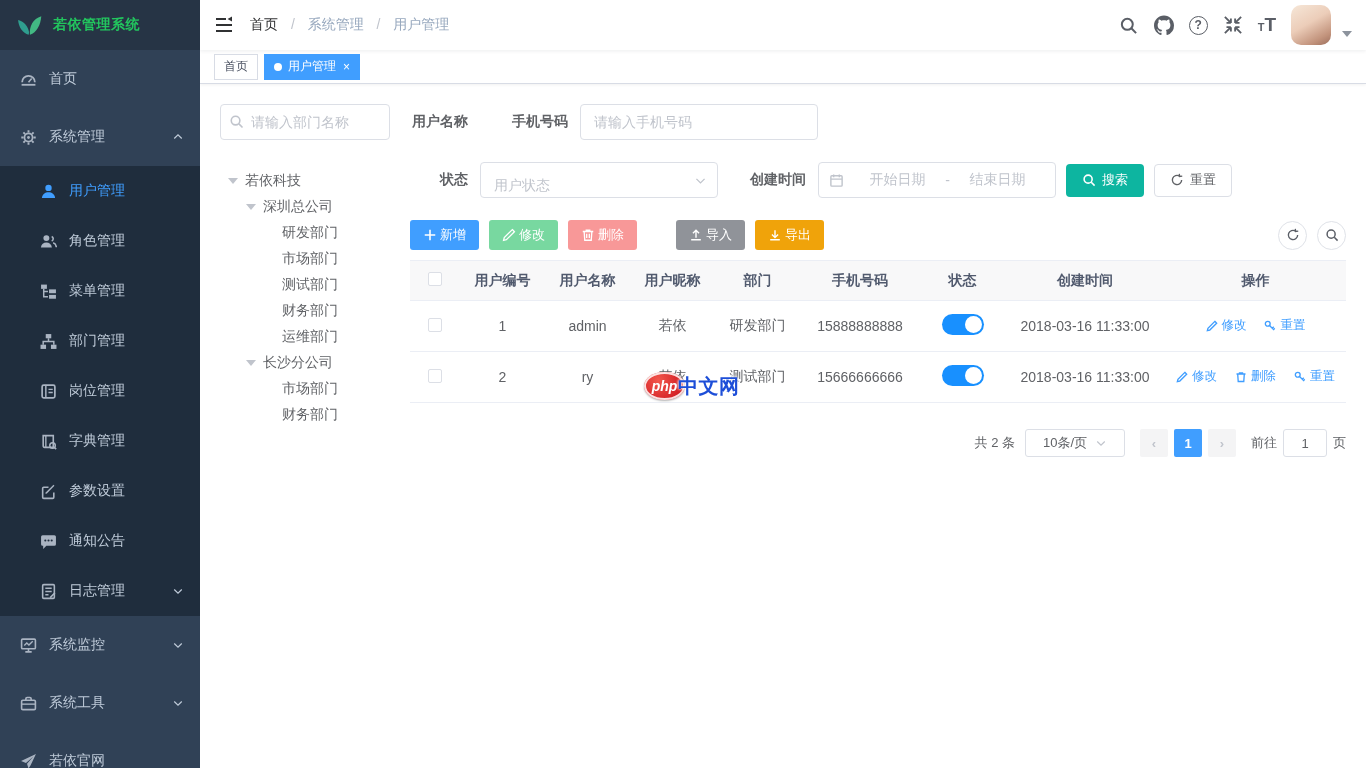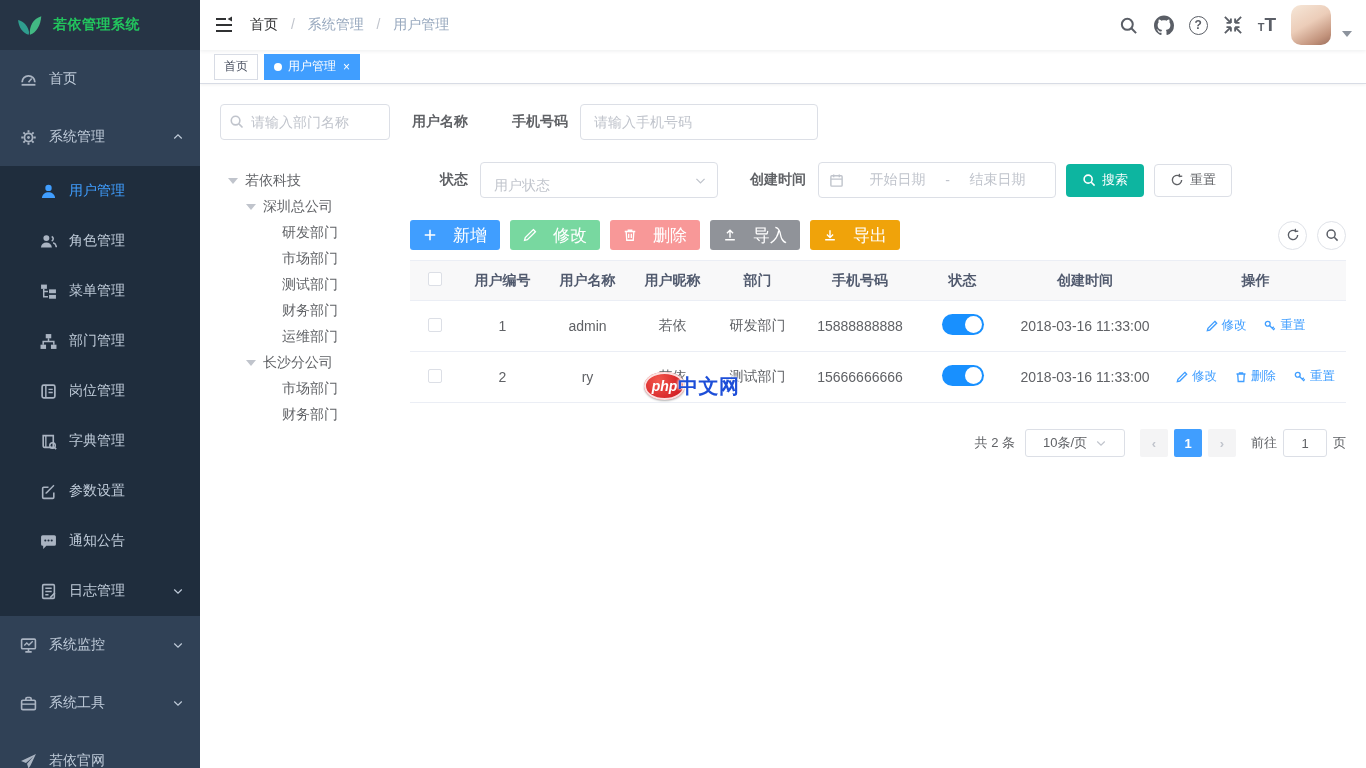--- a/index.html
+++ b/index.html
@@ -76,24 +76,24 @@
   .fdate .cal { width:15px; height:15px; color:#c0c4cc; margin-right:6px; flex-shrink:0; }
   .fdate .dph { flex:1; text-align:center; }
   .btn { height:33px; border-radius:4px; font-size:13px; display:inline-flex; align-items:center; gap:6px;
     padding:0 15px; cursor:pointer; border:1px solid transparent; font-family:inherit; }
   .btn-search { background:#0db5a0; color:#fff; margin-left:10px; }
   .btn-reset { background:#fff; border-color:#dcdfe6; color:#606266; margin-left:10px; }
   .bic { width:14px; height:14px; }
 
   
   .toolbar { display:flex; align-items:center; margin-bottom:10px; }
-  .tbtn { height:30px; padding:14px 13px; border:none; border-radius:3px; color:#fff; font-size:17px;
-    display:inline-flex; align-items:center; gap:16px; margin-right:10px; cursor:pointer; font-family:inherit; }
+  .tbtn { height:30px; padding:14px 13px; border:none; border-radius:3px; color:#fff; font-size:13px;
+    display:inline-flex; align-items:center; gap:3px; margin-right:10px; cursor:pointer; font-family:inherit; }
   .tb-add { background:#409EFF; } .tb-edit { background:#78d8a0; } .tb-del { background:#f89898; }
-  .tb-imp { background:#909399; } .tb-exp { background:#f0a30a; }
+  .tb-imp { background:#909399;margin-left:29px; } .tb-exp { background:#f0a30a; }
   .circ { width:29px; height:29px; border-radius:50%; border:1px solid #dfe2e8; background:#fff; color:#5a5e66;
     display:flex; align-items:center; justify-content:center; cursor:pointer; }
   .circ + .circ { margin-left:10px; }
   .tool-right { margin-left:auto; display:flex; }
 
   
   table { width:100%; border-collapse:collapse; table-layout:fixed; }
   th { background:#f8f8f9; color:#515a6e; font-weight:700; height:40px; font-size:14px;
     border-top:1px solid #ebeef5; border-bottom:1px solid #ebeef5; text-align:center; }
   td { height:51px; border-bottom:1px solid #ebeef5; text-align:center; color:#606266; }

